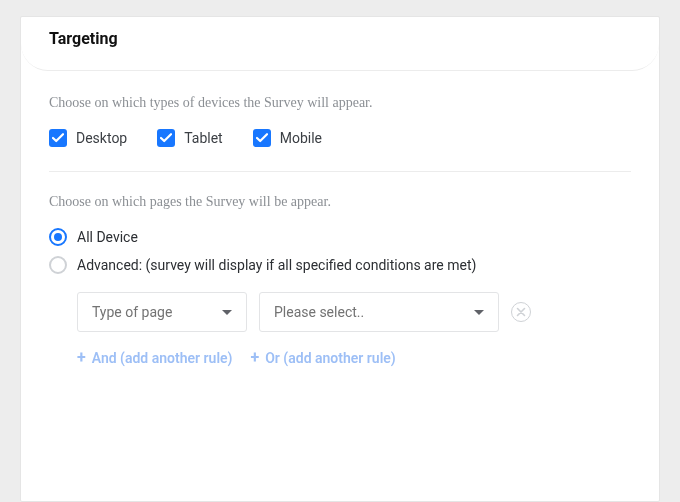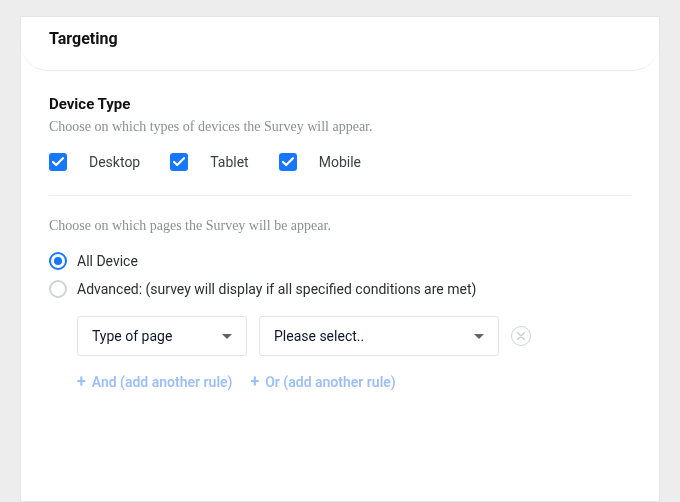--- a/index.html
+++ b/index.html
@@ -45,21 +45,21 @@
     font-family: Liberation Serif, serif;
   }
   .checkbox-row {
     display: flex;
     gap: 30px;
     margin-bottom: 24px;
   }
   .checkbox-item {
     display: flex;
     align-items: center;
-    gap: 22px;
+    gap: 9px;
     cursor: pointer;
   }
   .chk {
     width: 18px;
     height: 18px;
     border-radius: 3px;
     background: #1877ff;
     display: flex;
     align-items: center;
     justify-content: center;
@@ -125,21 +125,21 @@
     align-items: center;
     justify-content: space-between;
     padding: 0 14px;
     cursor: pointer;
     background: #fff;
   }
   .select-box.small { width: 170px; }
   .select-box.large { width: 240px; }
   .select-text {
     font-size: 14px;
-    color: #0f172a;
+    color: #737373;
   }
   .caret {
     width: 0;
     height: 0;
     border-left: 5px solid transparent;
     border-right: 5px solid transparent;
     border-top: 5px solid #606268;
   }
   .remove-btn {
     width: 20px;
@@ -175,21 +175,20 @@
 </style>
 </head>
 <body>
 
 <div class="card">
   <div class="card-header">
     <div class="card-title">Targeting</div>
   </div>
   <div class="card-body">
 
-    <div class="section-title">Device Type</div>
     <div class="section-desc">Choose on which types of devices the Survey will appear.</div>
 
     <div class="checkbox-row">
       <div class="checkbox-item">
         <div class="chk">
           <svg width="12" height="10" viewBox="0 0 12 10">
               <path d="M1 5 L4.2 8 L11 1.2" stroke="#fff" stroke-width="2.2" fill="none" stroke-linecap="round" stroke-linejoin="round"></path>
             </svg>
         </div>
         <span class="chk-label">Desktop</span>

